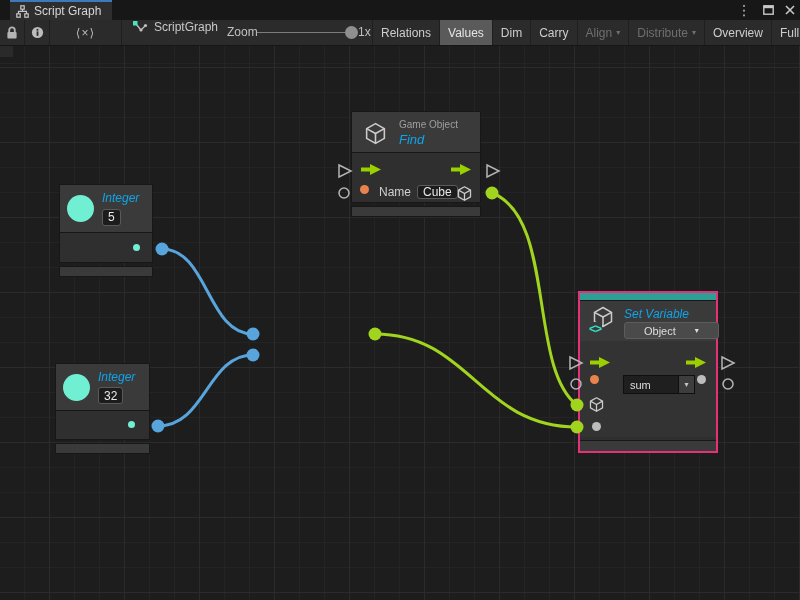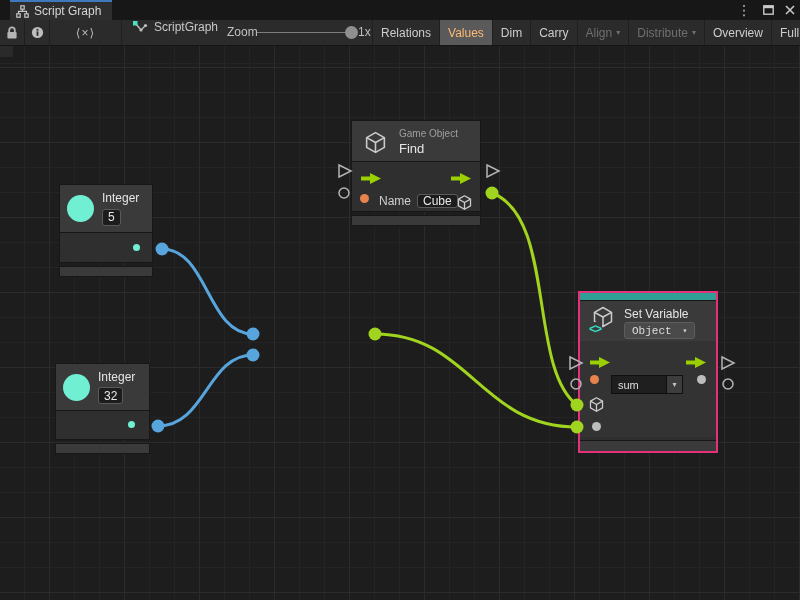--- a/index.html
+++ b/index.html
@@ -26,61 +26,61 @@
   .tb-code { left:50px; width:72px; color:#b9b9b9; font-size:12px; letter-spacing:1px; }
   .crumb { position:absolute; left:132px; top:0; height:25px; display:flex; align-items:flex-start; gap:6px; }
   .crumb-label { color:#c8c8c8; font-size:12px; }
   .zoom-label { position:absolute; left:227px; top:0; height:25px; line-height:25px; color:#c0c0c0; font-size:12px; }
   .slider { position:absolute; left:257px; top:12px; width:95px; height:1px; background:#7d7d7d; }
   .slider-handle { position:absolute; left:88px; top:-6px; width:13px; height:13px; border-radius:50%; background:#8f8f8f; }
   .zoom-value { position:absolute; left:358px; top:0; height:25px; line-height:25px; color:#c0c0c0; font-size:12px; }
   .tb-right { position:absolute; left:372px; top:0; height:25px; display:flex; }
   .tb-right .rbtn { height:25px; display:flex; align-items:center; padding:0 8px; color:#cdcdcd;
                     font-size:12px; border-left:1px solid #1f1f1f; white-space:nowrap; gap:4px; }
-  .rbtn.active { background:#5a5a5a; color:#fdba74; }
+  .rbtn.active { background:#5a5a5a; color:#e5e5e5; }
   .rbtn.disabled { color:#6f6f6f; }
   .caret { font-size:8px; line-height:8px; }
   .toolbar-nub { position:absolute; left:0; top:46px; width:13px; height:11px; background:#2a2a2a; }
 
   
   .canvas { position:absolute; left:0; top:46px; width:800px; height:554px; background-color:#1d1d1d;
     background-image:
       repeating-linear-gradient(to right, #2b2b2b 0 1px, transparent 1px 75px),
       repeating-linear-gradient(to bottom, #2b2b2b 0 1px, transparent 1px 75px),
       repeating-linear-gradient(to right, #242424 0 1px, transparent 1px 25px),
       repeating-linear-gradient(to bottom, #242424 0 1px, transparent 1px 25px);
     background-position: 49px 0, 0 21px, 24px 0, 0 21px; }
 
   
   .node { position:absolute; z-index:2; }
   .nsec { border:1px solid #171717; background:#2f2f2f; position:relative; }
   .nhead { background:#3a3a3a; }
   .nbody { border-top:none; }
   .nfoot { margin-top:3px; height:11px; background:#3a3a3a; }
-  .ntitle { color:#e5e5e5; font-size:13px; }
+  .ntitle { color:#0ea5e9; font-size:13px;font-style:italic; }
   .nsub { color:#9f9f9f; font-size:10px; }
   .valbox { display:inline-flex; align-items:center; justify-content:center; background:#1c1c1c;
             border:1px solid #5a5a5a; border-radius:3px; color:#e8e8e8; font-size:12px;
             padding:0 5px; height:17px; }
   .dot { display:inline-block; border-radius:50%; }
   .dot.grey { width:9px; height:9px; background:#bdbdbd; }
   .dot.orange { width:9px; height:9px; background:#e8834e; }
   .dot.mint { width:7px; height:7px; background:#70efd2; }
   .int-circle { display:inline-block; width:27px; height:27px; border-radius:50%; background:#70efd2; }
   .row { position:absolute; left:0; width:100%; display:flex; align-items:flex-start; }
   .rowlabel { color:#cfcfcf; font-size:12px; }
 
   .setvar-wrap { position:absolute; left:578px; top:291px; width:140px; height:162px;
                  border:2px solid #e5307a; background:#2f2f2f; z-index:2; }
   .teal-strip { height:8px; background:#2f9e94; border-bottom:1px solid #171717; }
   .sv-head { height:40px; background:#3a3a3a; position:relative; }
   .sv-body { height:96px; position:relative; background:#333333; }
   .sv-foot { margin-top:3px; height:11px; background:#3a3a3a; border-top:1px solid #171717; }
-  .pillbtn { display:inline-flex; align-items:center; gap:11px; background:#4a4a4a; border:1px solid #5d5d5d;
-             border-radius:3px; color:#dedede; font-size:11px; padding:1px 7px; height:17px;font-family:Liberation Mono, monospace; }
+  .pillbtn { display:inline-flex; align-items:center; gap:19px; background:#4a4a4a; border:1px solid #5d5d5d;
+             border-radius:3px; color:#dedede; font-size:11px; padding:1px 19px; height:17px; }
   .vs-select { display:inline-flex; height:19px; }
   .vs-select .fld { display:flex; align-items:center; background:#1f1f1f; border:1px solid #0f0f0f;
                     color:#dedede; font-size:11px; padding:0 6px; width:56px; }
   .vs-select .car { display:flex; align-items:center; justify-content:center; width:16px;
                     background:#3d3d3d; border:1px solid #0f0f0f; border-left:none; color:#c4c4c4; }
 
   .overlay { position:absolute; left:0; top:0; width:800px; height:600px; z-index:5; pointer-events:none; }
   svg.icon { display:block; }
 </style>
 </head>
@@ -204,21 +204,21 @@
       </span>
     </div>
     <div class="nsec nbody" style="height:29px;">
       <span class="dot mint" style="position:absolute; right:14px; top:10px;"></span>
     </div>
     <div class="nsec nfoot"></div>
   </div>
 
 
   <div class="node" style="left:351px; top:111px; width:130px;">
-    <div class="nsec nhead" style="height:42px;margin-top:9px;">
+    <div class="nsec nhead" style="height:42px;">
       <svg class="icon" style="position:absolute; left:11px; top:9px;" width="25" height="25" viewBox="0 0 24 24">
         <g fill="none" stroke="#cccccc" stroke-width="1.5" stroke-linejoin="round">
           <path d="M12 2.5 L20.5 7.3 L12 12 L3.5 7.3 Z"></path>
           <path d="M3.5 7.3 V16.7 L12 21.5 V12"></path>
           <path d="M20.5 7.3 V16.7 L12 21.5"></path>
         </g>
       </svg>
       <span class="nsub" style="position:absolute; left:47px; top:7px;">Game Object</span>
       <span class="ntitle" style="position:absolute; left:47px; top:20px;">Find</span>
     </div>
@@ -274,21 +274,21 @@
           <path d="M1 6.5 H11" stroke="#9ad000" stroke-width="4"></path>
             <path d="M10 1 L21 6.5 L10 12 Z" fill="#9ad000"></path>
         </svg>
         <svg class="icon" style="position:absolute; right:9px;" width="22" height="13" viewBox="0 0 22 13">
           <path d="M1 6.5 H11" stroke="#9ad000" stroke-width="4"></path>
             <path d="M10 1 L21 6.5 L10 12 Z" fill="#9ad000"></path>
         </svg>
       </div>
       <div class="row" style="top:34px; height:19px;">
         <span class="dot orange" style="margin-left:10px;"></span>
-        <span class="vs-select" style="margin-left:12px;">
+        <span class="vs-select" style="margin-left:24px;">
           <span class="fld">sum</span>
           <span class="car caret">▾</span>
         </span>
         <span class="dot grey" style="position:absolute; right:10px;"></span>
       </div>
       <div class="row" style="top:55px; height:18px;">
         <svg class="icon" style="margin-left:8px;" width="17" height="17" viewBox="0 0 24 24">
           <g fill="none" stroke="#cccccc" stroke-width="1.8" stroke-linejoin="round">
             <path d="M12 2.5 L20.5 7.3 L12 12 L3.5 7.3 Z"></path>
             <path d="M3.5 7.3 V16.7 L12 21.5 V12"></path>

